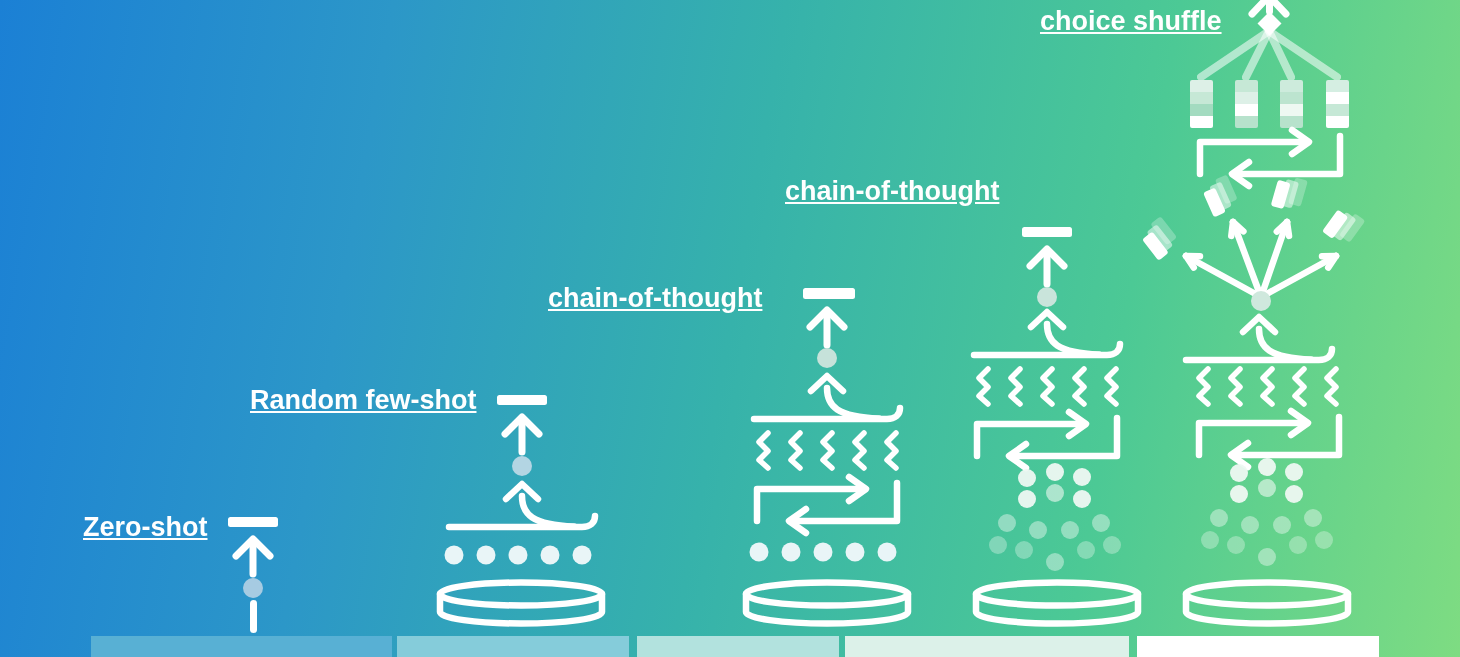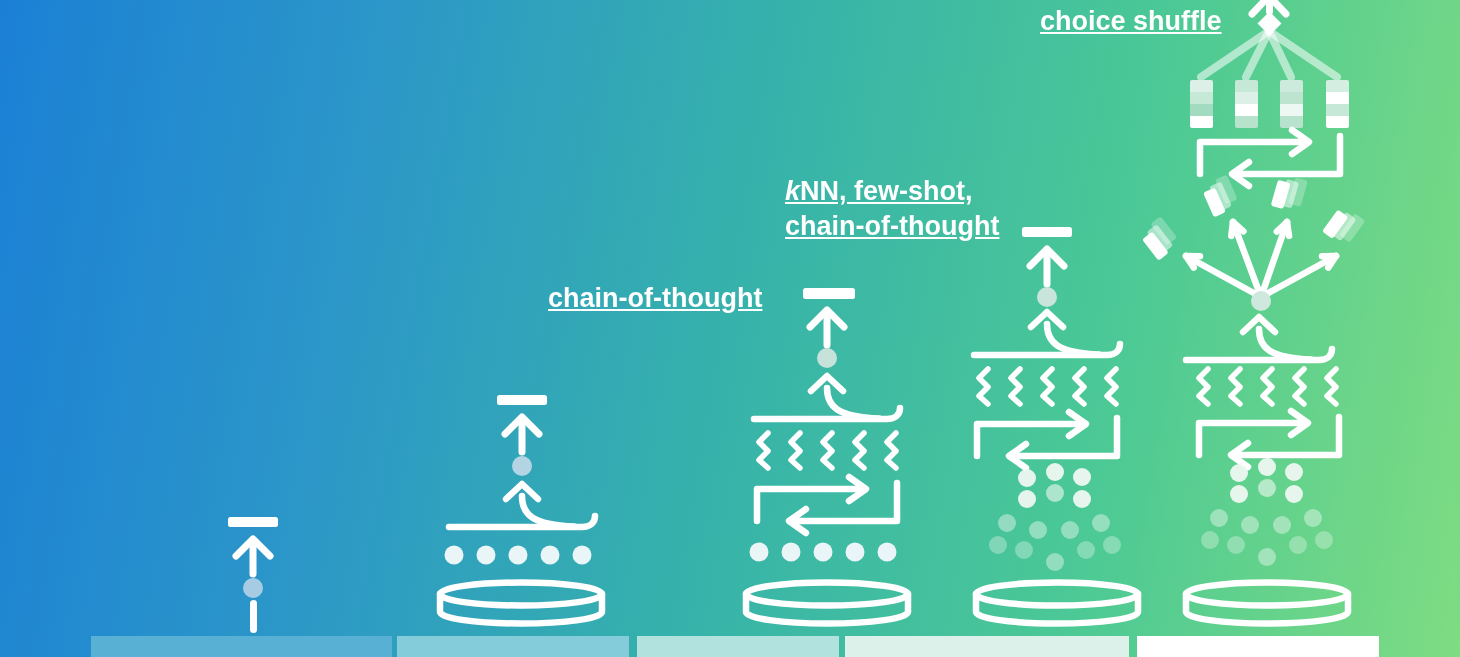--- a/index.html
+++ b/index.html
@@ -57,27 +57,29 @@
       <g id="g-cylinder" class="sym" stroke-width="6.5">
         <ellipse cx="88" cy="14" rx="81" ry="11.5"></ellipse>
         <path d="M7,14 L7,32 A81,11.5 0 0 0 169,32 L169,14"></path>
       </g>
       <g id="g-topchevron" class="sym" stroke-width="7">
         <path d="M5,24 L22,6 L39,24"></path>
       </g>
     </defs>
   </svg>
 
+  <div class="lbl" style="left:83px;top:510px">Zero-shot</div>
   <div class="ansbar" style="left:228px;top:517px;width:50px"></div>
   <svg class="icon" style="left:231px;top:532px" width="44" height="46" viewBox="0 0 44 46">
       <use href="#g-uparrow"></use>
     </svg>
   <div class="qdot" style="left: 243px; top: 578px; background: rgb(166, 203, 226);"></div>
   <div class="stemline" style="left:249.5px;top:600px;height:33px"></div>
 
+  <div class="lbl" style="left:250px;top:383px">Random few-shot</div>
   <div class="ansbar" style="left:497px;top:395px;width:50px"></div>
   <svg class="icon" style="left:500px;top:410px" width="44" height="46" viewBox="0 0 44 46">
       <use href="#g-uparrow"></use>
     </svg>
   <div class="qdot" style="left: 512px; top: 456px; background: rgb(179, 213, 227);"></div>
   <svg class="icon" style="left:446px;top:480px" width="152" height="54" viewBox="0 0 152 54">
       <use href="#g-pickarrow"></use>
     </svg>
   <svg class="icon dotrow" style="left: 443px; top: 544px; color: rgb(233, 245, 247);" width="150" height="22" viewBox="0 0 150 22">
       <use href="#g-dotrow"></use>
@@ -104,21 +106,20 @@
       <use href="#g-loop"></use>
     </svg>
   <svg class="icon dotrow" style="left: 748px; top: 541px; color: rgb(233, 245, 247);" width="150" height="22" viewBox="0 0 150 22">
       <use href="#g-dotrow"></use>
     </svg>
   <svg class="icon" style="left:739px;top:580px" width="176" height="50" viewBox="0 0 176 50">
       <use href="#g-cylinder"></use>
     </svg>
 
   <div class="lbl" style="left:785px;top:174px">
-    <div><i>k</i><span>NN, few-shot,</span></div>
     <div>chain-of-thought</div>
   </div>
   <div class="ansbar" style="left:1022px;top:227px;width:50px"></div>
   <svg class="icon" style="left:1025px;top:242px" width="44" height="46" viewBox="0 0 44 46">
       <use href="#g-uparrow"></use>
     </svg>
   <div class="qdot" style="left: 1037px; top: 287px; background: rgb(201, 228, 219);"></div>
   <svg class="icon" style="left:971px;top:308px" width="152" height="54" viewBox="0 0 152 54">
       <use href="#g-pickarrow"></use>
     </svg>

